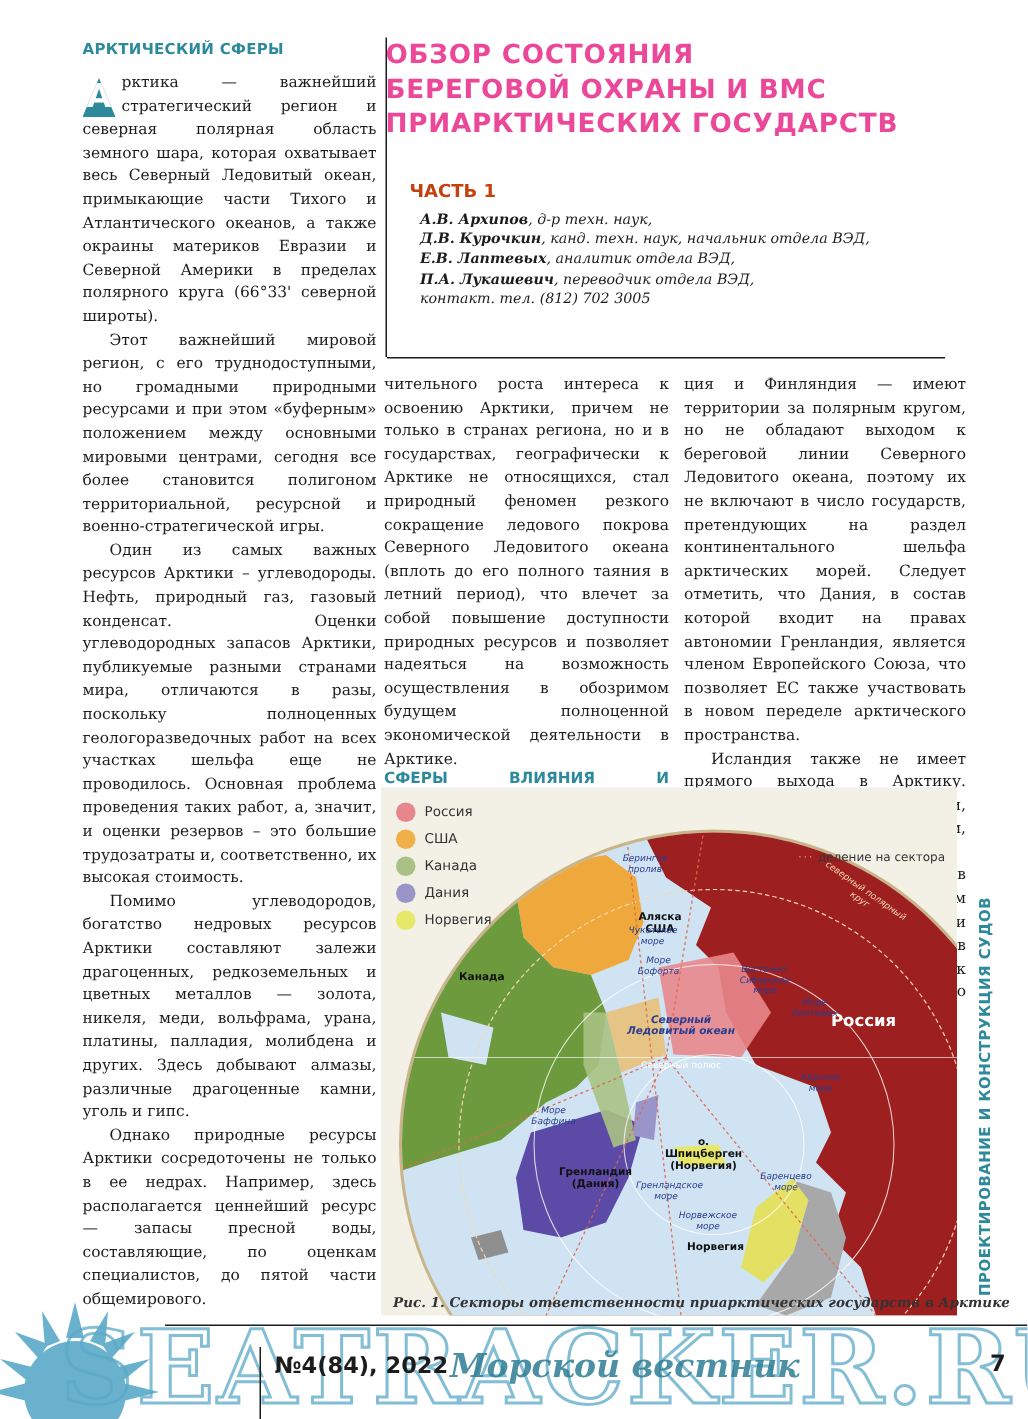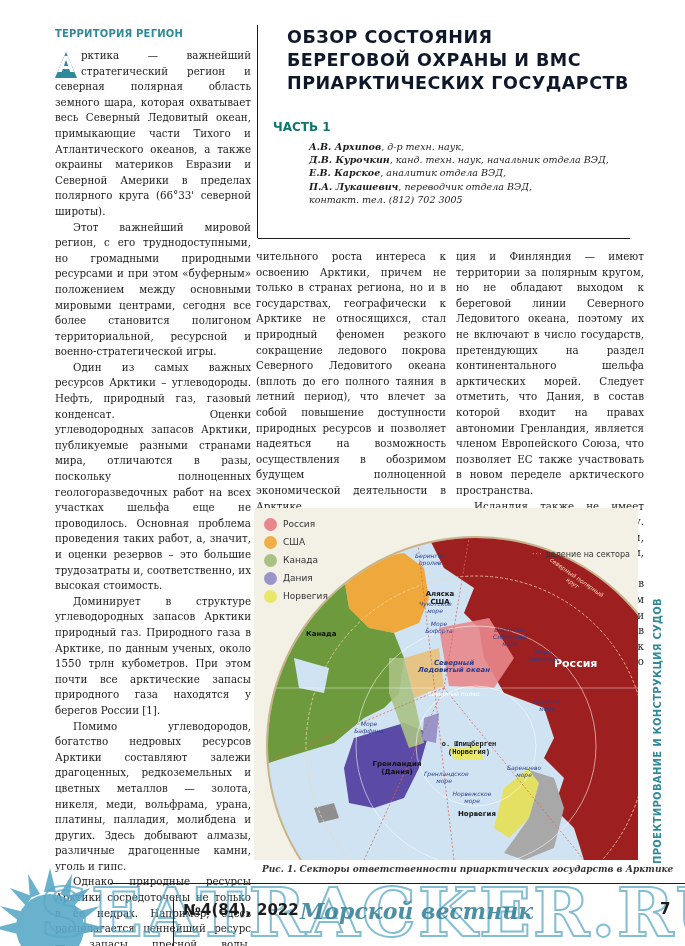--- a/index.html
+++ b/index.html
@@ -6,68 +6,67 @@
   body{width:685px;height:946px;position:relative;overflow:hidden;font-family:"DejaVu Serif",serif;color:#1c1c1c;}
   .abs{position:absolute;}
   .section-label{left:55px;top:28px;font:bold 10px "DejaVu Sans",sans-serif;color:#2e8a9a;letter-spacing:0.2px;}
   .col{font-size:10.3px;line-height:15.6px;text-align:justify;hyphens:auto;}
   .col p{margin:0;text-indent:18px;}
   .col p.first{text-indent:0;}
   .dropcap{float:left;width:22px;height:26px;background:#2e8a9a;color:#fff;font:bold 22px "DejaVu Sans",sans-serif;text-align:center;line-height:26px;margin:4px 4px 0 0;clip-path:polygon(50% 0,100% 100%,0 100%);}
   #col1{left:55px;top:48px;width:196px;}
   #col2{left:256px;top:249px;width:190px;}
   #col3{left:456px;top:249px;width:188px;}
-  .title{left:287px;top:26px;width:370px;font:900 17.5px "DejaVu Sans",sans-serif;color:#0f172a;line-height:23px;letter-spacing:0.5px;text-transform:uppercase;}
-  .part{left:273px;top:120px;font:900 12px "DejaVu Sans",sans-serif;color:#0f766e;}
-  .authors{left:280px;top:140px;width:370px;font:italic 9.5px "DejaVu Serif",serif;line-height:13.2px;color:#1c1c1c;margin-left:29px;}
+  .title{left:257px;top:26px;width:370px;font:900 17.5px "DejaVu Sans",sans-serif;color:#ec4899;line-height:23px;letter-spacing:0.5px;text-transform:uppercase;}
+  .part{left:273px;top:120px;font:900 12px "DejaVu Sans",sans-serif;color:#c2410c;}
+  .authors{left:280px;top:140px;width:370px;font:italic 9.5px "DejaVu Serif",serif;line-height:13.2px;color:#1c1c1c;}
   .authors b{font-weight:bold;}
   .authrule{left:258px;top:238px;width:372px;height:1px;background:#1c1c1c;}
   .authframe{left:257px;top:25px;width:1px;height:213px;background:#1c1c1c;}
   .subhead{font:bold 10.2px "DejaVu Sans",sans-serif;color:#2e8a9a;line-height:12.5px;margin:10px 0 8px 0;text-indent:0 !important;}
-  .figure{left:254px;top:508px;width:384px;height:352px;background:#f3f0e6;}
+  .figure{left:254px;top:525px;width:384px;height:352px;background:#f3f0e6;}
   .caption{left:262px;top:864px;font:italic bold 9px "DejaVu Serif",serif;color:#333;}
   .legend-item{position:absolute;left:10px;font:9px "DejaVu Sans",sans-serif;color:#333;}
   .legend-dot{display:inline-block;width:13px;height:13px;border-radius:50%;vertical-align:middle;margin-right:6px;}
   .sidebar-text{left:652px;top:864px;transform-origin:0 0;transform:rotate(-90deg);font:bold 10px "DejaVu Sans",sans-serif;color:#2e8a9a;white-space:nowrap;letter-spacing:0.3px;}
   .footer-rule{left:110px;top:883px;width:575px;height:1px;background:#1c1c1c;}
   .footer-vrule{left:173px;top:898px;width:1px;height:48px;background:#1c1c1c;}
   .issue{left:183px;top:901px;font:bold 15px "DejaVu Sans",sans-serif;color:#1c1c1c;}
   .mag{left:300px;top:898px;font:italic bold 22px "DejaVu Serif",serif;color:#2e7d94;opacity:0.85;}
   .pageno{left:660px;top:900px;font:bold 15px "DejaVu Sans",sans-serif;color:#1c1c1c;}
   .wm{left:40px;top:872px;font:bold 68px "DejaVu Serif",serif;color:transparent;-webkit-text-stroke:2px #5aa9c8;letter-spacing:2px;opacity:0.75;white-space:nowrap;}
   .sun{left:-30px;top:848px;}
   .maplabel{position:absolute;font:bold 7px "DejaVu Sans",sans-serif;color:#111;text-align:center;line-height:8px;}
   .sealabel{position:absolute;font:italic 6px "DejaVu Sans",sans-serif;color:#2a3d8f;text-align:center;line-height:7px;}
 </style>
 </head>
 <body>
 
-<div class="abs section-label">ТЕРРИТОРИЯ РЕГИОН</div>
+<div class="abs section-label">АРКТИЧЕСКИЙ СФЕРЫ</div>
 
 <div class="abs col" id="col1">
   <p class="first"><span class="dropcap">А</span><span>рктика — важнейший стратегический регион и северная полярная область земного шара, которая охватывает весь Северный Ледовитый океан, примыкающие части Тихого и Атлантического океанов, а также окраины материков Евразии и Северной Америки в пределах полярного круга (66°33' северной широты).</span></p>
   <p>Этот важнейший мировой регион, с его труднодоступными, но громадными природными ресурсами и при этом «буферным» положением между основными мировыми центрами, сегодня все более становится полигоном территориальной, ресурсной и военно-стратегической игры.</p>
   <p>Один из самых важных ресурсов Арктики – углеводороды. Нефть, природный газ, газовый конденсат. Оценки углеводородных запасов Арктики, публикуемые разными странами мира, отличаются в разы, поскольку полноценных геологоразведочных работ на всех участках шельфа еще не проводилось. Основная проблема проведения таких работ, а, значит, и оценки резервов – это большие трудозатраты и, соответственно, их высокая стоимость.</p>
-  <p>Доминирует в структуре углеводородных запасов Арктики природный газ. Природного газа в Арктике, по данным ученых, около 1550 трлн кубометров. При этом почти все арктические запасы природного газа находятся у берегов России [1].</p>
   <p>Помимо углеводородов, богатство недровых ресурсов Арктики составляют залежи драгоценных, редкоземельных и цветных металлов — золота, никеля, меди, вольфрама, урана, платины, палладия, молибдена и других. Здесь добывают алмазы, различные драгоценные камни, уголь и гипс.</p>
   <p>Однако природные ресурсы Арктики сосредоточены не только в ее недрах. Например, здесь располагается ценнейший ресурс — запасы пресной воды, составляющие, по оценкам специалистов, до пятой части общемирового.</p>
 
 </div>
 
 <div class="abs authframe"></div>
 <div class="abs title">
   <div>ОБЗОР СОСТОЯНИЯ</div>
   <div>БЕРЕГОВОЙ ОХРАНЫ И ВМС</div>
   <div>ПРИАРКТИЧЕСКИХ ГОСУДАРСТВ</div>
 </div>
 <div class="abs part">ЧАСТЬ 1</div>
 <div class="abs authors">
   <div><b>А.В. Архипов</b><span>, д-р техн. наук,</span></div>
   <div><b>Д.В. Курочкин</b><span>, канд. техн. наук, начальник отдела ВЭД,</span></div>
-  <div><b>Е.В. Карское</b><span>, аналитик отдела ВЭД,</span></div>
+  <div><b>Е.В. Лаптевых</b><span>, аналитик отдела ВЭД,</span></div>
   <div><b>П.А. Лукашевич</b><span>, переводчик отдела ВЭД,</span></div>
   <div><span>контакт. тел. (812) 702 3005</span></div>
 </div>
 <div class="abs authrule"></div>
 
 <div class="abs col" id="col2">
   <p class="first">чительного роста интереса к освоению Арктики, причем не только в странах региона, но и в государствах, географически к Арктике не относящихся, стал природный феномен резкого сокращение ледового покрова Северного Ледовитого океана (вплоть до его полного таяния в летний период), что влечет за собой повышение доступности природных ресурсов и позволяет надеяться на возможность осуществления в обозримом будущем полноценной экономической деятельности в Арктике.</p>
   <p class="subhead">СФЕРЫ ВЛИЯНИЯ И ТЕРРИТОРИЯ ИНТЕРЕСА РАЗНЫХ ГОСУДАРСТВ</p>
   <p>В арктической зоне расположены территории пяти приарктических государств: России, США, Канады, Дании, Норвегии. Еще два государства — Шве-</p>
 </div>
@@ -124,21 +123,21 @@
   <div class="legend-item" style="top:46px;"><span class="legend-dot" style="background:#a9c184"></span><span>Канада</span></div>
   <div class="legend-item" style="top:64px;"><span class="legend-dot" style="background:#9a95c8"></span><span>Дания</span></div>
   <div class="legend-item" style="top:82px;"><span class="legend-dot" style="background:#e7e86a"></span><span>Норвегия</span></div>
 
   <div style="position:absolute;right:8px;top:10px;font:8px 'DejaVu Sans',sans-serif;color:#333;margin-top:32px;"><span style="color:#e08a70;letter-spacing:1px;">···</span> <span>деление на сектора</span></div>
 
   <div class="maplabel" style="left:118px;top:82px;width:40px;margin-left:48px;">Аляска США</div>
   <div class="maplabel" style="left:52px;top:122px;">Канада</div>
   <div class="maplabel" style="left:300px;top:152px;font-size:11px;color:#fff;">Россия</div>
   <div class="maplabel" style="left:118px;top:252px;width:50px;">Гренландия (Дания)</div>
-  <div class="maplabel" style="left:185px;top:232px;width:60px;font-family:Liberation Mono, monospace;">о. Шпицберген (Норвегия)</div>
+  <div class="maplabel" style="left:185px;top:232px;width:60px;">о. Шпицберген (Норвегия)</div>
   <div class="maplabel" style="left:204px;top:302px;">Норвегия</div>
   <div class="sealabel" style="left:160px;top:152px;width:80px;font-weight:bold;font-size:7px;">Северный Ледовитый океан</div>
   <div class="sealabel" style="left:170px;top:182px;width:60px;color:#fff;font-style:normal;">Северный полюс</div>
   <div class="sealabel" style="left:286px;top:65px;width:70px;color:#f4d7b0;transform:rotate(35deg);">северный полярный круг</div>
   <div class="sealabel" style="left:160px;top:44px;width:32px;">Берингов пролив</div>
   <div class="sealabel" style="left:165px;top:92px;width:32px;">Чукотское море</div>
   <div class="sealabel" style="left:170px;top:112px;width:30px;">Море Бофорта</div>
   <div class="sealabel" style="left:236px;top:118px;width:40px;">Восточно-Сибирское море</div>
   <div class="sealabel" style="left:272px;top:140px;width:34px;">Море Лаптевых</div>
   <div class="sealabel" style="left:278px;top:190px;width:30px;">Карское море</div>

